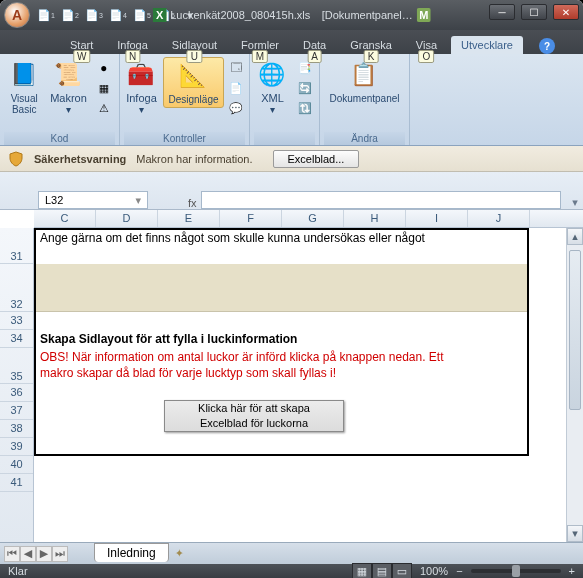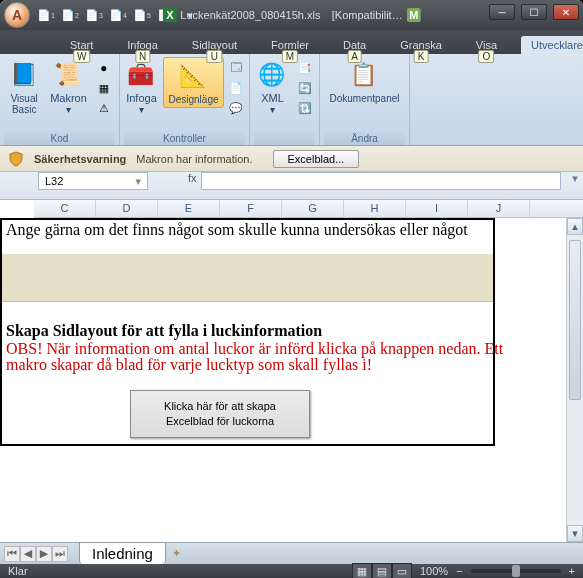--- a/index.html
+++ b/index.html
@@ -6,66 +6,66 @@
 body{width:583px;height:578px;overflow:hidden;background:#000}
 .window{width:583px;height:578px;background:#fff;border-radius:6px 6px 0 0;overflow:hidden;display:flex;flex-direction:column}
 .titlebar{height:30px;background:linear-gradient(#5a5e63,#3d4248);display:flex;align-items:center;padding:0 4px;position:relative}
 .office-btn{width:26px;height:26px;border-radius:50%;background:radial-gradient(circle at 40% 35%,#fff,#e6a06a 60%,#b0643a);border:1px solid #888;display:flex;align-items:center;justify-content:center;margin-right:4px}
 .office-btn span{color:#9c3c1a;font-weight:bold;font-size:14px}
 .qat{display:flex;gap:4px;margin-left:2px}
 .qat-item{width:20px;height:20px;display:flex;align-items:center;justify-content:center;color:#cfd6dd}
 .title-text{position:absolute;left:50%;transform:translateX(-50%);color:#d7dde2;font-size:12px;display:flex;align-items:center;gap:4px}
 .win-controls{position:absolute;right:4px;top:4px;display:flex;gap:6px}
 .win-controls div{width:26px;height:16px;background:linear-gradient(#6a6e74,#40444a);border:1px solid #2a2c30;border-radius:2px;display:flex;align-items:center;justify-content:center;color:#fff;font-size:10px}
-.ribbon-tabs{height:24px;background:linear-gradient(#4a4e54,#3d4248);display:flex;align-items:flex-end;padding-left:60px;gap:14px}
+.ribbon-tabs{height:24px;background:linear-gradient(#4a4e54,#3d4248);display:flex;align-items:flex-end;padding-left:60px;gap:4px}
 .tab{padding:3px 10px;color:#d7dde2;font-size:11px;cursor:pointer;position:relative}
 .tab.active{background:#dbe5ef;color:#3a5f8a;border-radius:3px 3px 0 0}
 .tab .keytip{position:absolute;bottom:-9px;left:50%;transform:translateX(-50%);background:#fcfce0;border:1px solid #9a9a80;padding:0 3px;font-size:10px;color:#333;border-radius:2px}
 .help-icon{margin-left:auto;margin-right:10px;width:16px;height:16px;border-radius:50%;background:#4a8de6;color:#fff;display:flex;align-items:center;justify-content:center;font-weight:bold;font-size:10px}
 .ribbon{height:92px;background:linear-gradient(#dae5f0,#c6d6e8);border-bottom:1px solid #8ba3be;display:flex}
 .group{border-right:1px solid #a9bdd2;display:flex;flex-direction:column;align-items:center;padding:3px 4px 0}
 .group-content{display:flex;gap:2px;flex:1;align-items:flex-start}
 .group-label{font-size:10px;color:#4a6a8e;padding:1px 0;text-align:center;width:100%;background:linear-gradient(#c6d6e8,#b6c9de)}
 .big-btn{display:flex;flex-direction:column;align-items:center;padding:2px 4px;border-radius:3px;cursor:pointer}
 .big-btn .bicon{width:32px;height:32px;display:flex;align-items:center;justify-content:center;font-size:22px}
 .big-btn .blabel{font-size:10px;color:#2a4a70;text-align:center;line-height:11px;margin-top:2px}
 .big-btn.highlight{background:linear-gradient(#fde9a7,#f9c96b);border:1px solid #c8a656}
 .small-stack{display:flex;flex-direction:column;gap:2px;padding-top:2px}
 .small-btn{display:flex;align-items:center;gap:3px;padding:1px 3px}
 .small-btn .sicon{width:16px;height:16px;display:flex;align-items:center;justify-content:center}
 .security-bar{height:26px;background:linear-gradient(#f1ece0,#e6e0d1);border-bottom:1px solid #c1bdb0;display:flex;align-items:center;padding:0 8px;gap:10px}
 .shield{width:16px;height:16px}
 .sec-title{font-weight:bold;color:#4a4030}
 .sec-msg{color:#4a4030}
 .sec-btn{margin-left:10px;padding:2px 14px;background:linear-gradient(#fdfdfd,#e4e4e4);border:1px solid #9a9a9a;border-radius:2px;cursor:pointer}
-.namebox-row{height:28px;background:linear-gradient(#e7eef6,#dce5ef);border-bottom:1px solid #aab9ca;display:flex;align-items:flex-start}
+.namebox-row{height:38px;background:linear-gradient(#e7eef6,#dce5ef);border-bottom:1px solid #aab9ca;display:flex;align-items:flex-end}
 .namebox{width:110px;margin-left:38px;background:#fff;border:1px solid #a6b8cb;height:18px;display:flex;align-items:center;padding:0 6px;justify-content:space-between}
 .fx{margin-left:40px;display:flex;align-items:center;gap:6px}
 .fx span{color:#555}
 .formula-bar{flex:1;background:#fff;border:1px solid #a6b8cb;height:18px;margin-left:4px;margin-right:6px}
 .formula-expand{width:16px;text-align:center;color:#6a7a8c}
 .sheet-area{flex:1;background:#fff;position:relative;overflow:hidden}
 .col-headers{height:18px;display:flex;background:linear-gradient(#f4f7fb,#e1e8f0);border-bottom:1px solid #b7c4d3;margin-left:34px}
 .col-h{border-right:1px solid #cbd5e0;text-align:center;color:#3a5a7a;line-height:17px}
 .grid-body{display:flex;height:calc(100% - 18px);overflow:hidden}
 .row-headers{width:34px;background:linear-gradient(#f4f7fb,#e1e8f0);border-right:1px solid #b7c4d3}
 .row-h{height:18px;border-bottom:1px solid #cbd5e0;text-align:center;color:#3a5a7a;line-height:17px}
 .row-h.tall{height:48px;line-height:80px}
 .row-h.med{height:36px;line-height:56px}
 .cells{flex:1;position:relative}
 .thick-border{position:absolute;border:2px solid #000}
-.txt{position:absolute;font-family:Liberation Serif, serif;font-size:16px}
+.txt{position:absolute;font-family:Liberation Sans, sans-serif;font-size:12px}
 .red{color:#d00000}
 .bold{font-weight:bold}
 .beige{position:absolute;background:#e6e0c8;border-bottom:1px solid #c9c3ab}
-.macro-button{position:absolute;background:linear-gradient(#ececec,#dcdcdc);border:1px solid #8a8a8a;box-shadow:1px 1px 2px rgba(0,0,0,.4);padding:8px 10px;text-align:center;font-family:Arial;font-size:12px;line-height:15px;cursor:pointer}
+.macro-button{position:absolute;background:linear-gradient(#ececec,#dcdcdc);border:1px solid #8a8a8a;box-shadow:1px 1px 2px rgba(0,0,0,.4);padding:0 10px;text-align:center;font-family:Arial;font-size:12px;line-height:15px;cursor:pointer}
 .tabbar{height:22px;background:linear-gradient(#d6dfe9,#c0cdda);border-top:1px solid #9ab;display:flex;align-items:center}
 .tab-nav{display:flex;gap:0;padding:0 4px}
 .tab-nav div{width:16px;height:16px;display:flex;align-items:center;justify-content:center;color:#666;border:1px solid #bbb;background:#eee}
-.sheet-tab{background:#fff;border:1px solid #999;border-bottom:none;padding:2px 12px;margin-left:7px;border-radius:0 0 4px 4px;transform:translateY(-1px);font-size:15px}
+.sheet-tab{background:#fff;border:1px solid #999;border-bottom:none;padding:2px 12px;margin-left:22px;border-radius:0 0 4px 4px;transform:translateY(-1px);font-size:12px}
 .statusbar{height:14px;background:linear-gradient(#4d5258,#393d43);display:flex;align-items:center;padding:0 8px;color:#d7dde2;font-size:11px}
 .status-right{margin-left:auto;display:flex;align-items:center;gap:8px}
 .view-btns{display:flex}
 .view-btns div{width:20px;height:16px;border:1px solid #2a2c30;background:#5a5e64;display:flex;align-items:center;justify-content:center}
 .zoom-slider{width:90px;height:4px;background:#2c2f33;position:relative;border-radius:2px}
 .zoom-slider::after{content:"";position:absolute;left:50%;top:-4px;width:8px;height:12px;background:#9aa0a6;border-radius:2px;transform:translateX(-50%)}
 .vscroll{position:absolute;right:0;top:18px;bottom:0;width:17px;background:#e9edf2;border-left:1px solid #c1cbd6}
 .vscroll .arrow{height:17px;background:linear-gradient(#f4f6f9,#d7dee6);border:1px solid #b0bcc9;display:flex;align-items:center;justify-content:center;color:#567}
 .vscroll .thumb{position:absolute;top:22px;left:2px;right:2px;height:160px;background:linear-gradient(#e6ecf2,#c9d4df);border:1px solid #a7b5c4;border-radius:2px}
 svg{display:block}
@@ -86,21 +86,21 @@
       <div class="qat-item">📄<sub style="font-size:7px">4</sub></div>
       <div class="qat-item">📄<sub style="font-size:7px">5</sub></div>
       <div class="qat-item">📄<sub style="font-size:7px">6</sub></div>
       <div class="qat-item">▾</div>
     </div>
     <div class="title-text">
       <svg width="14" height="14">
           <rect width="14" height="14" fill="#2a7a3a"></rect>
           <text x="7" y="11" text-anchor="middle" fill="#fff" font-size="10" font-weight="bold">X</text>
         </svg>
-      <span>Luckenkät2008_080415h.xls</span>&nbsp;<span>[Kompatibilit…</span>
+      <span>Luckenkät2008_080415h.xls</span>&nbsp;<span>[Dokumentpanel…</span>
       <svg width="14" height="14">
           <rect width="14" height="14" rx="2" fill="#7fa856"></rect>
           <text x="7" y="11" text-anchor="middle" fill="#fff" font-size="9" font-weight="bold">M</text>
         </svg>
     </div>
     <div class="win-controls">
       <div>─</div>
       <div>☐</div>
       <div style="background:linear-gradient(#d06a5a,#b03c2c)">✕</div>
     </div>
@@ -226,20 +226,33 @@
       <div class="col-h" style="width:62px">C</div>
       <div class="col-h" style="width:62px">D</div>
       <div class="col-h" style="width:62px">E</div>
       <div class="col-h" style="width:62px">F</div>
       <div class="col-h" style="width:62px">G</div>
       <div class="col-h" style="width:62px">H</div>
       <div class="col-h" style="width:62px">I</div>
       <div class="col-h" style="width:62px">J</div>
     </div>
     <div class="grid-body">
+      <div class="row-headers">
+        <div class="row-h med">31</div>
+        <div class="row-h tall">32</div>
+        <div class="row-h">33</div>
+        <div class="row-h">34</div>
+        <div class="row-h med">35</div>
+        <div class="row-h">36</div>
+        <div class="row-h">37</div>
+        <div class="row-h">38</div>
+        <div class="row-h">39</div>
+        <div class="row-h">40</div>
+        <div class="row-h">41</div>
+      </div>
       <div class="cells">
         <div class="thick-border" style="left:0;top:0;width:495px;height:228px"></div>
         <div class="txt" style="left:6px;top:3px">Ange gärna om det finns något som skulle kunna undersökas eller något</div>
         <div class="beige" style="left:2px;top:36px;width:491px;height:48px"></div>
         <div class="txt bold" style="left:6px;top:104px">Skapa Sidlayout för att fylla i luckinformation</div>
         <div class="txt red" style="left:6px;top:138px">makro skapar då blad för varje lucktyp som skall fyllas i!</div>
         <div class="txt red" style="left:6px;top:122px">OBS! När information om antal luckor är införd klicka på knappen nedan. Ett</div>
         <div class="macro-button" style="left:130px;top:172px;width:180px">
           <span>Klicka här för att skapa</span><br><span>Excelblad för luckorna</span>
         </div>

